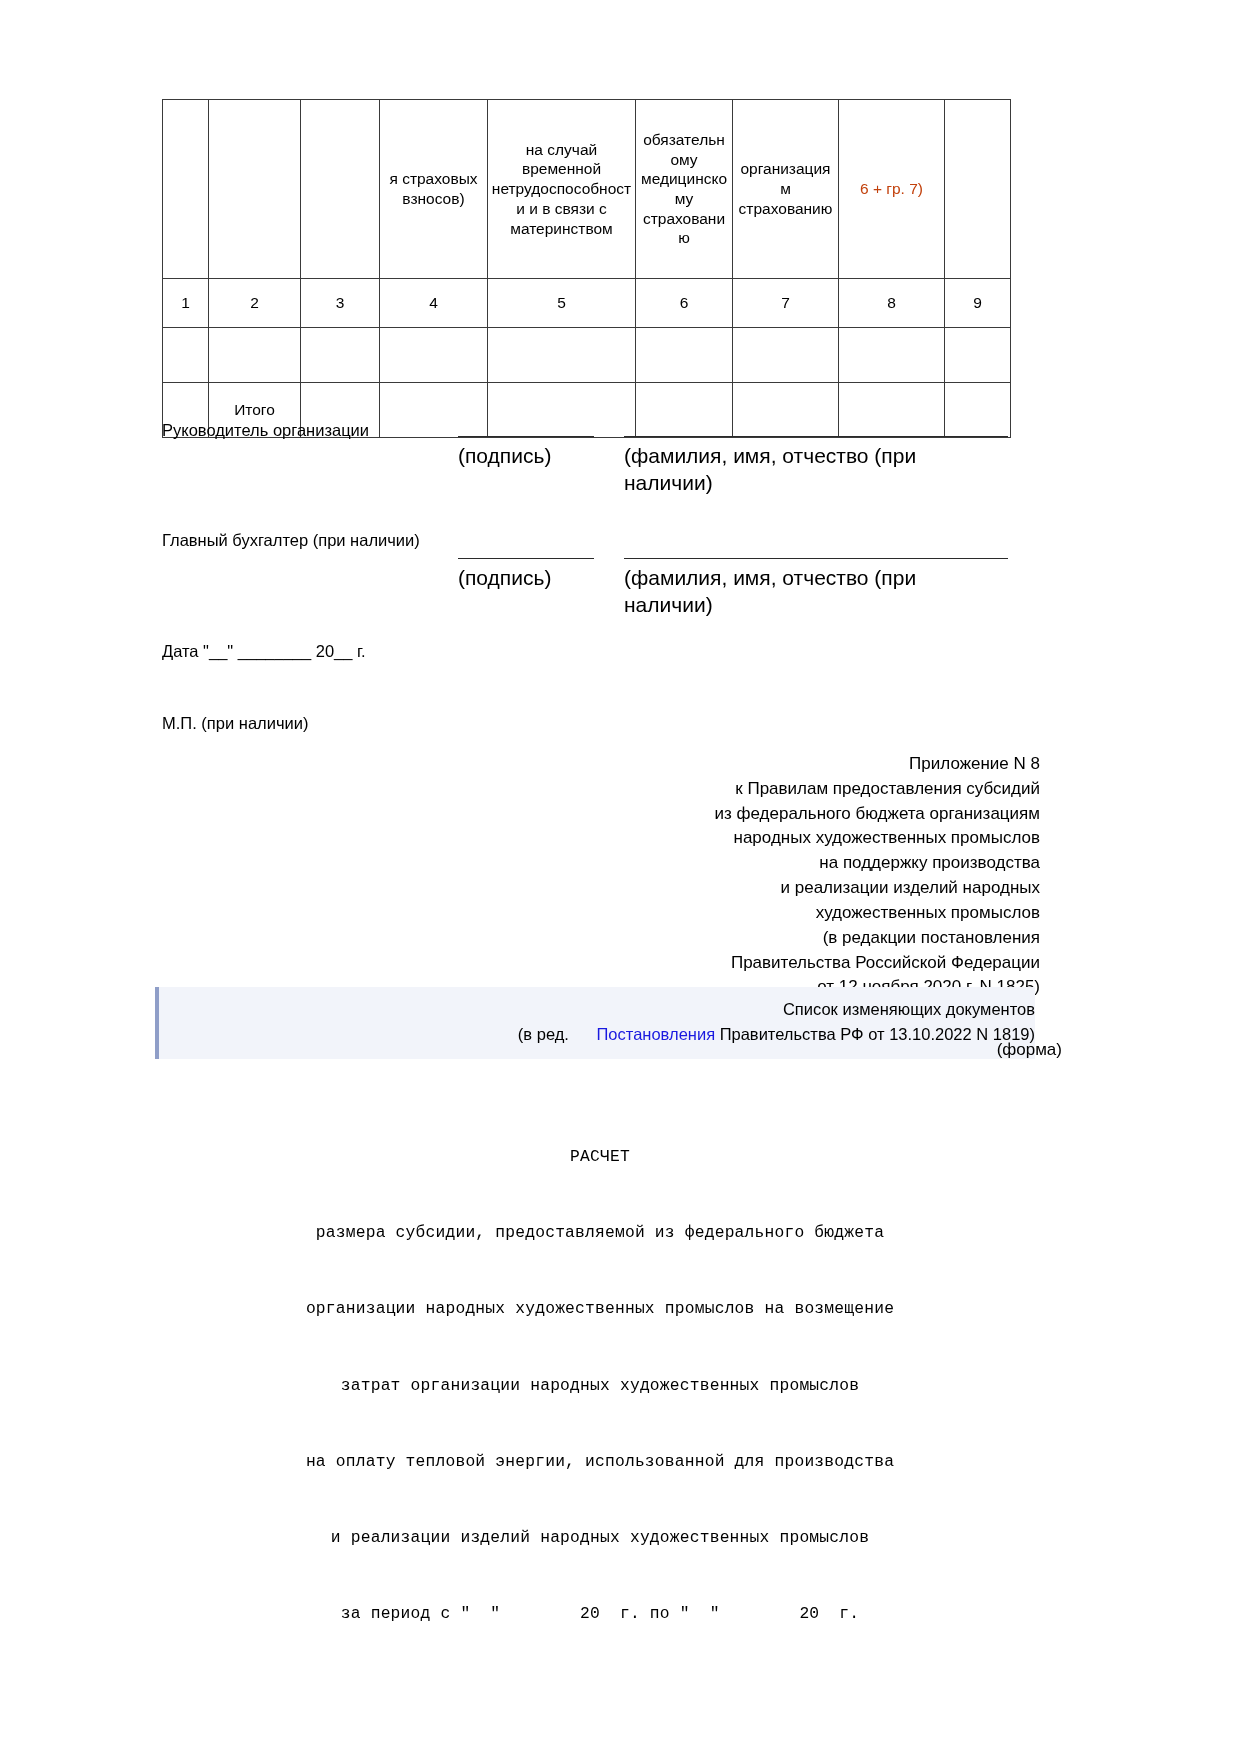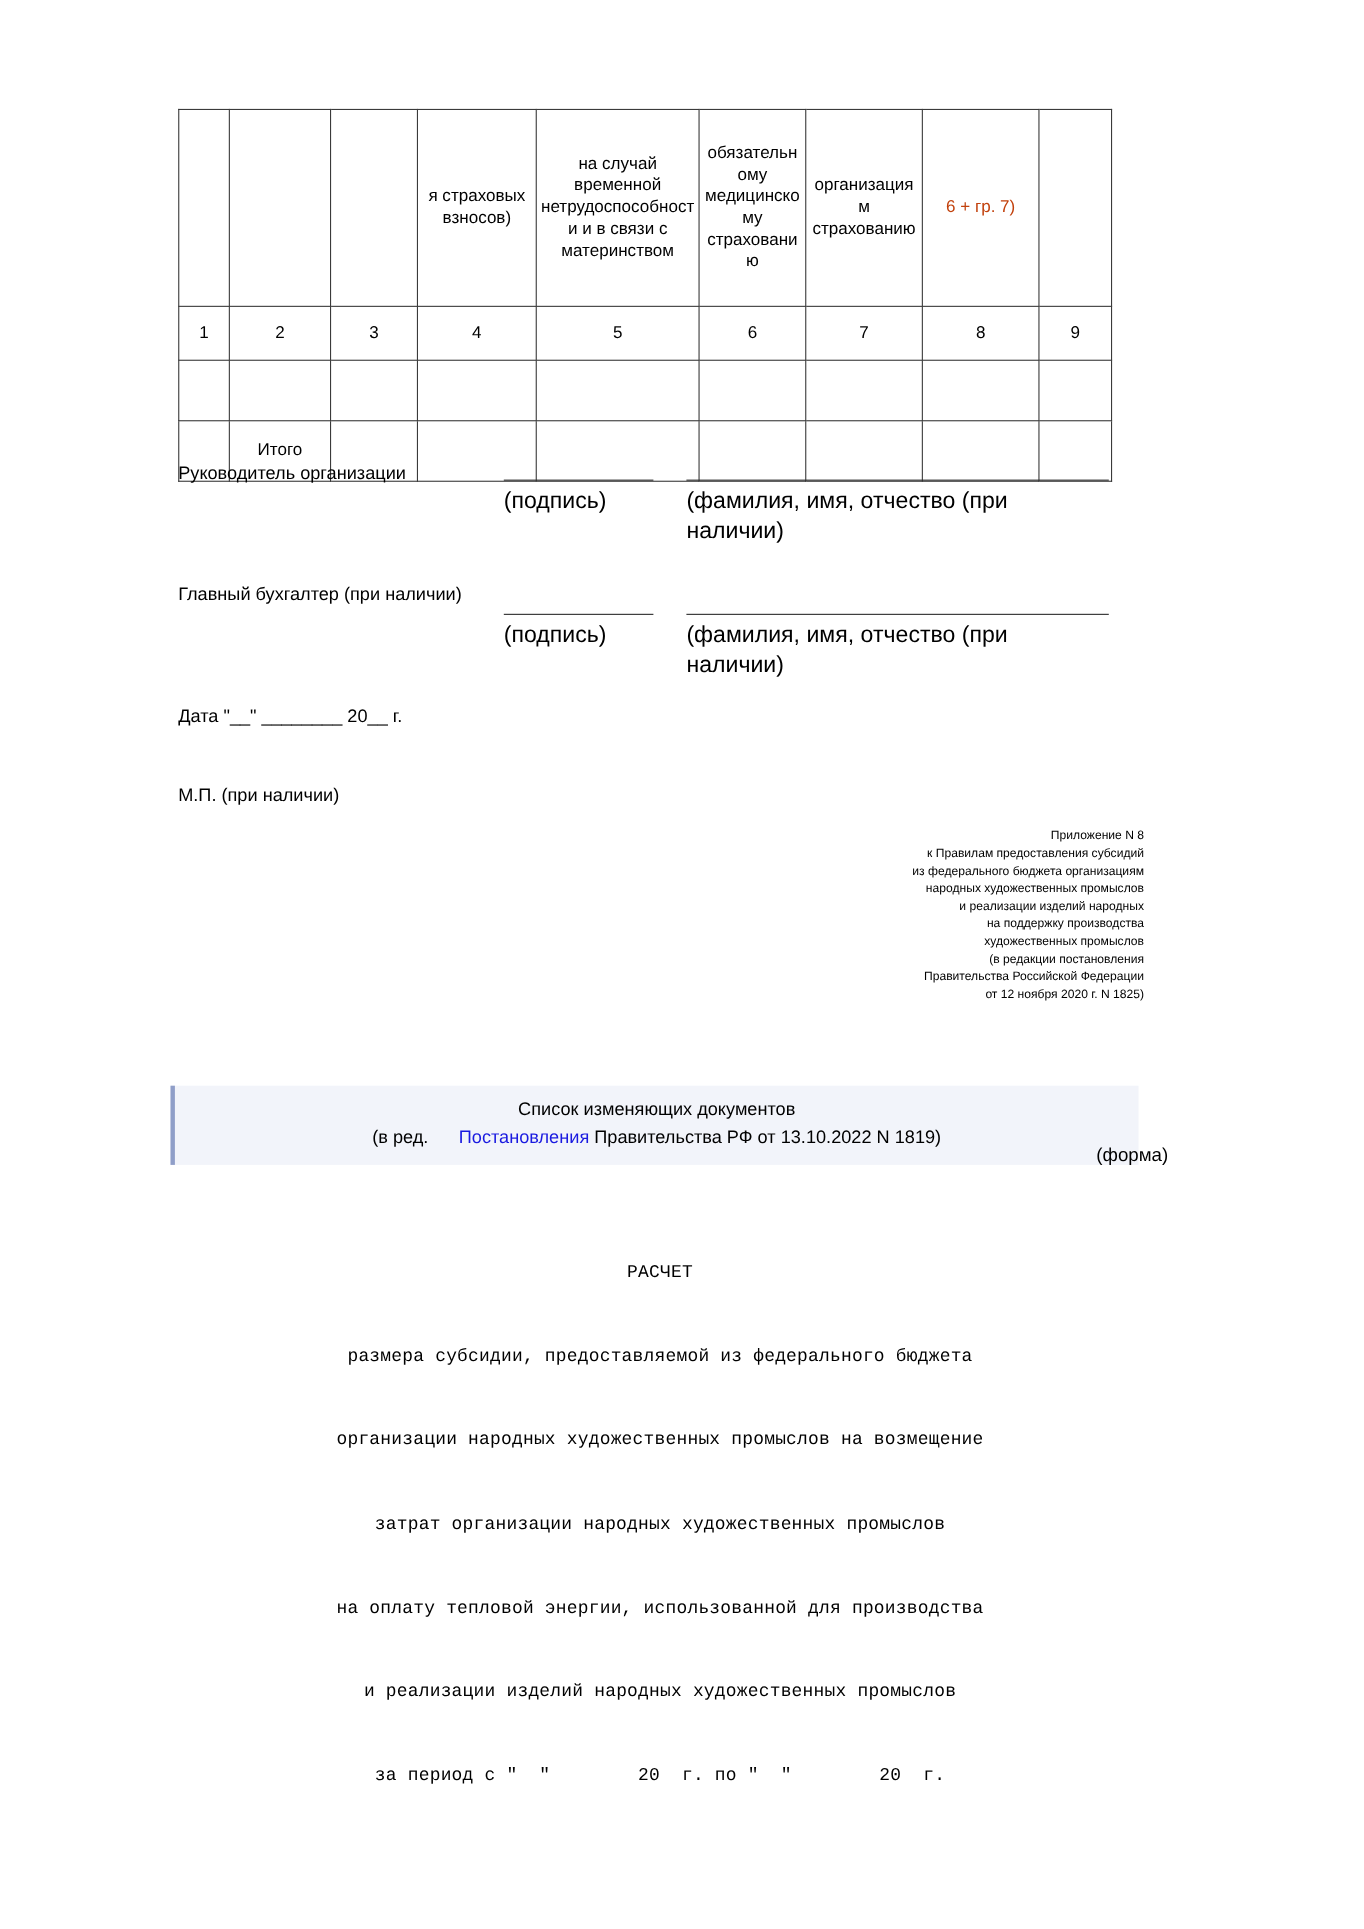--- a/index.html
+++ b/index.html
@@ -109,36 +109,36 @@
     white-space: pre;
   }
 
   
   .appendix {
     position: absolute;
     right: 200px;
     top: 752px;
     width: 640px;
     text-align: right;
-    font-size: 11px;
+    font-size: 17px;
     line-height: 1.46;
   }
   .appendix div { white-space: nowrap; }
 
   
   .notice {
     position: absolute;
     left: 155px;
     top: 987px;
     width: 880px;
     background: #f2f4fa;
     border-left: 4px solid #8f9ec8;
     box-sizing: border-box;
     padding: 10px 0 12px 0;
-    text-align: center;
+    text-align: right;
     font-size: 16.5px;
     line-height: 1.5;
   }
   .notice .link { color: #1a1ae0; margin-left: 23px; }
 
   
   .forma {
     position: absolute;
     right: 178px;
     top: 1040px;
@@ -253,22 +253,22 @@
   <div class="date-block">
     <div>Дата "__" ________ 20__ г.</div>
     <div>М.П. (при наличии)</div>
   </div>
 
   <div class="appendix">
     <div>Приложение N 8</div>
     <div>к Правилам предоставления субсидий</div>
     <div>из федерального бюджета организациям</div>
     <div>народных художественных промыслов</div>
+    <div>на поддержку производства</div>
     <div>и реализации изделий народных</div>
-    <div>на поддержку производства</div>
     <div>художественных промыслов</div>
     <div>(в редакции постановления</div>
     <div>Правительства Российской Федерации</div>
     <div>от 12 ноября 2020 г. N 1825)</div>
   </div>
 
   <div class="notice">
     <div>Список изменяющих документов</div>
     <div><span>(в ред. </span><span class="link">Постановления</span><span> Правительства РФ от 13.10.2022 N 1819)</span></div>
   </div>

